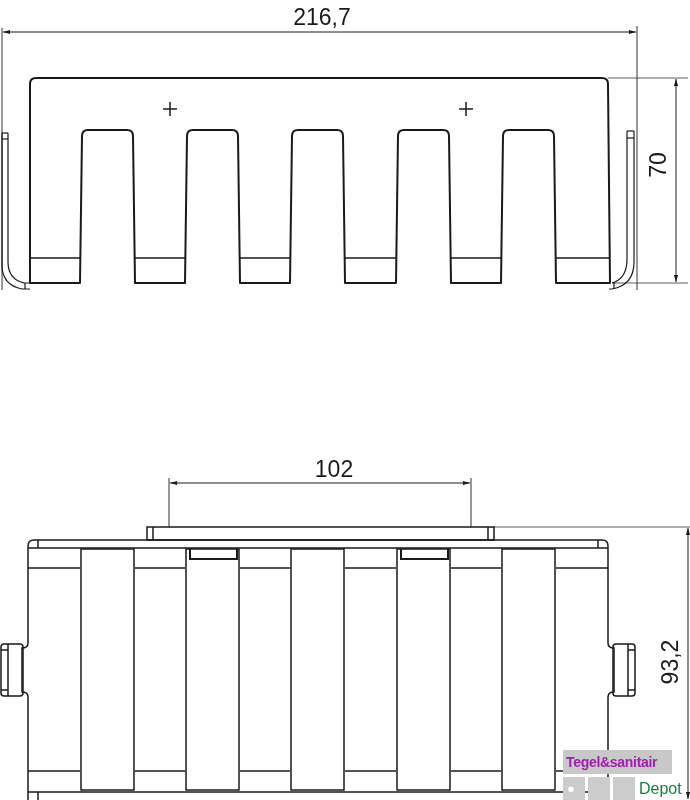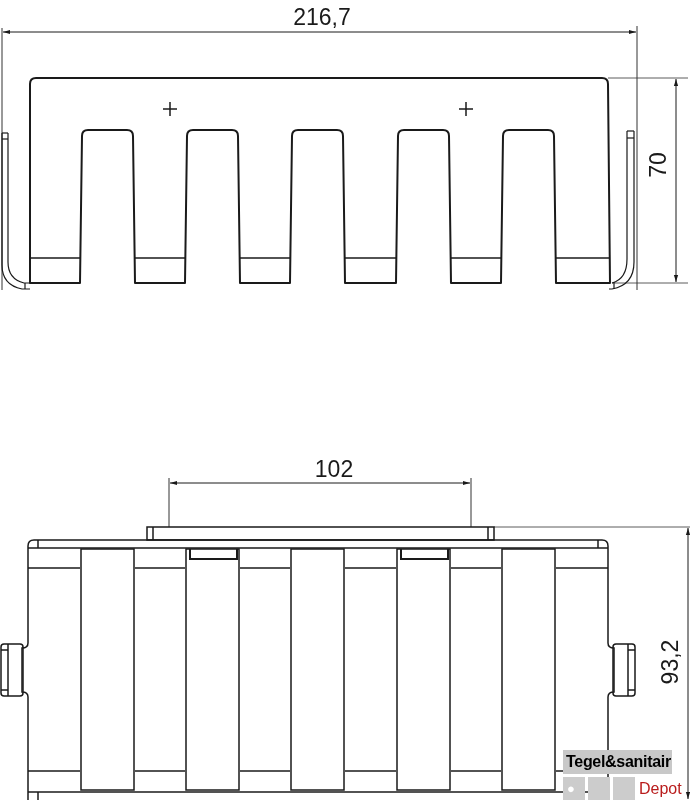--- a/index.html
+++ b/index.html
@@ -1,24 +1,24 @@
 <!DOCTYPE html>
 <html><head>
 <meta charset="utf-8">
 <style>
   html, body { margin: 0; padding: 0; background: #ffffff; }
   body { width: 690px; height: 800px; position: relative; overflow: hidden; font-family: "Liberation Sans", sans-serif; }
   .drawing { position: absolute; left: 0; top: 0; width: 690px; height: 800px; }
   .dim-text { font-family: "Liberation Sans", sans-serif; font-size: 23px; fill: #1a1a1a; }
   .watermark { position: absolute; left: 563px; top: 750px; width: 127px; height: 50px; }
-  .wm-top { position: absolute; left: 0; top: 0; width: 109px; height: 24px; background: #c8c8c8; color: #000000; font-weight: bold; font-size: 16px; line-height: 24px; padding-left: 3px; box-sizing: border-box; white-space: nowrap; letter-spacing: -0.3px; }
+  .wm-top { position: absolute; left: 0; top: 0; width: 109px; height: 24px; background: #c8c8c8; color: #a21caf; font-weight: bold; font-size: 14px; line-height: 24px; padding-left: 3px; box-sizing: border-box; white-space: nowrap; letter-spacing: -0.3px; }
   .wm-bottom { position: absolute; left: 0; top: 27px; width: 127px; height: 23px; }
   .wm-box { position: absolute; top: 0; height: 23px; background: #cccccc; }
   .wm-drop { position: absolute; left: 4px; top: 4px; color: #ffffff; font-size: 13px; line-height: 15px; }
-  .wm-depot { position: absolute; left: 76px; top: 0; color: #b91c1c; font-size: 16px; line-height: 23px; }
+  .wm-depot { position: absolute; left: 76px; top: 0; color: #15803d; font-size: 16px; line-height: 23px; }
 </style>
 </head>
 <body>
 
 <svg class="drawing" width="690" height="800" viewBox="0 0 690 800" xmlns="http://www.w3.org/2000/svg">
   <defs>
     <marker id="arr" viewBox="0 0 10 10" refX="10" refY="5" markerWidth="7" markerHeight="7" orient="auto-start-reverse">
       <path d="M0,2 L10,5 L0,8 z" fill="#1a1a1a"></path>
     </marker>
   </defs>

